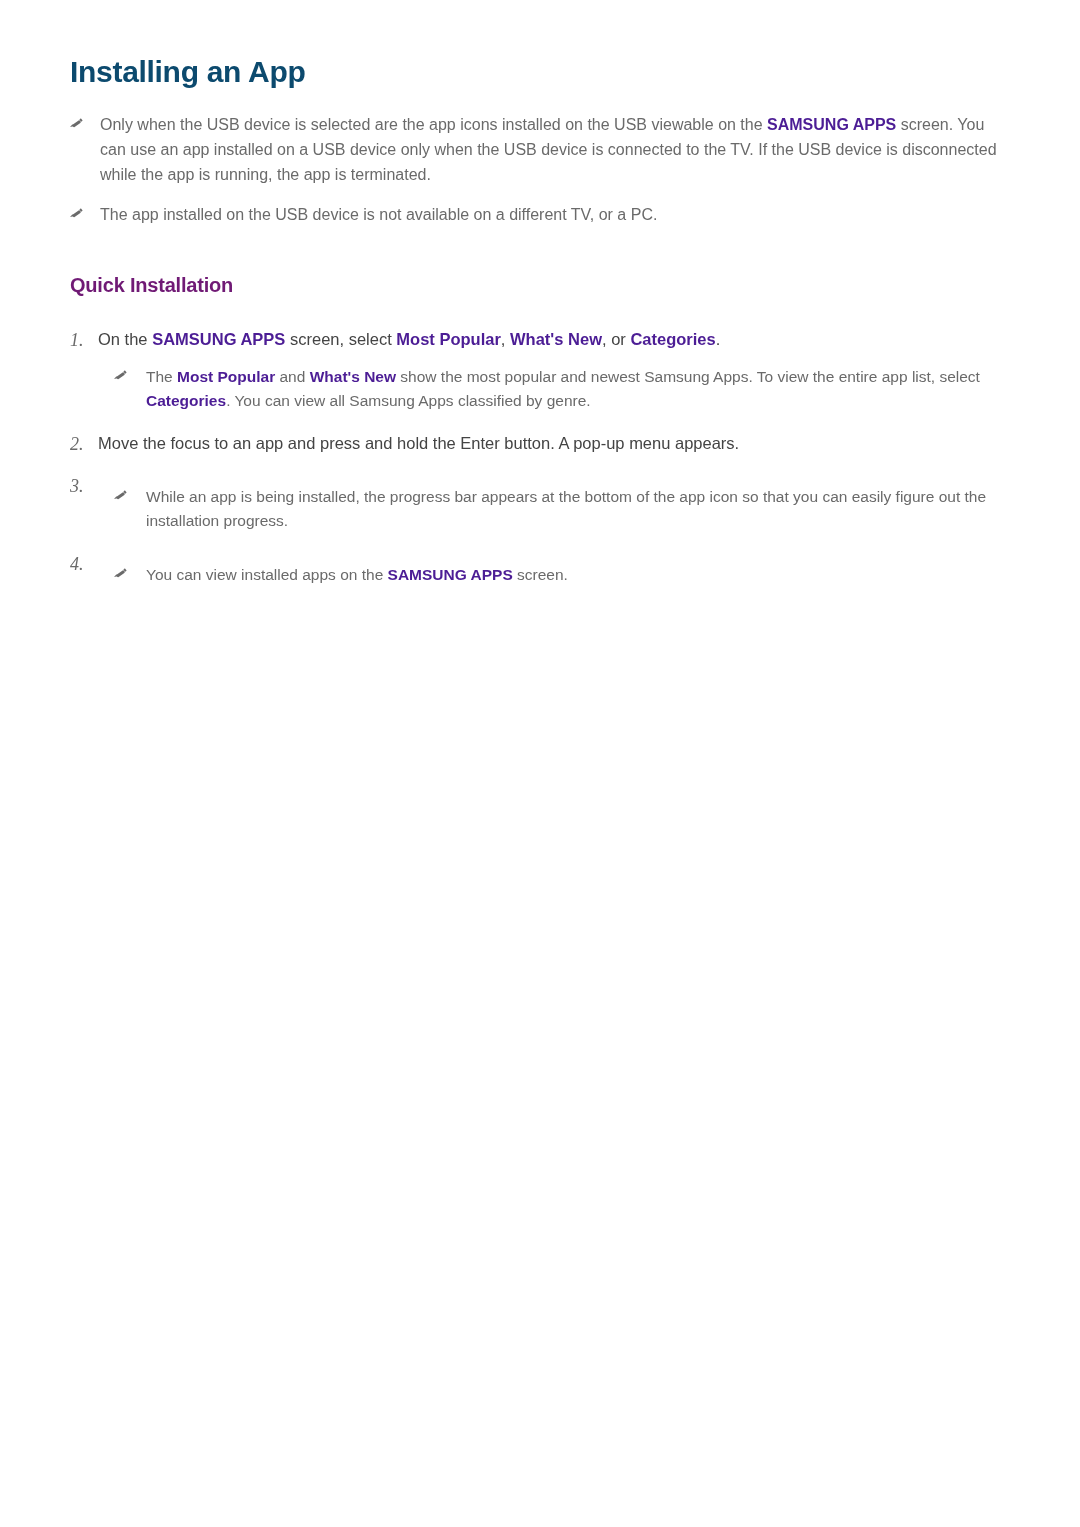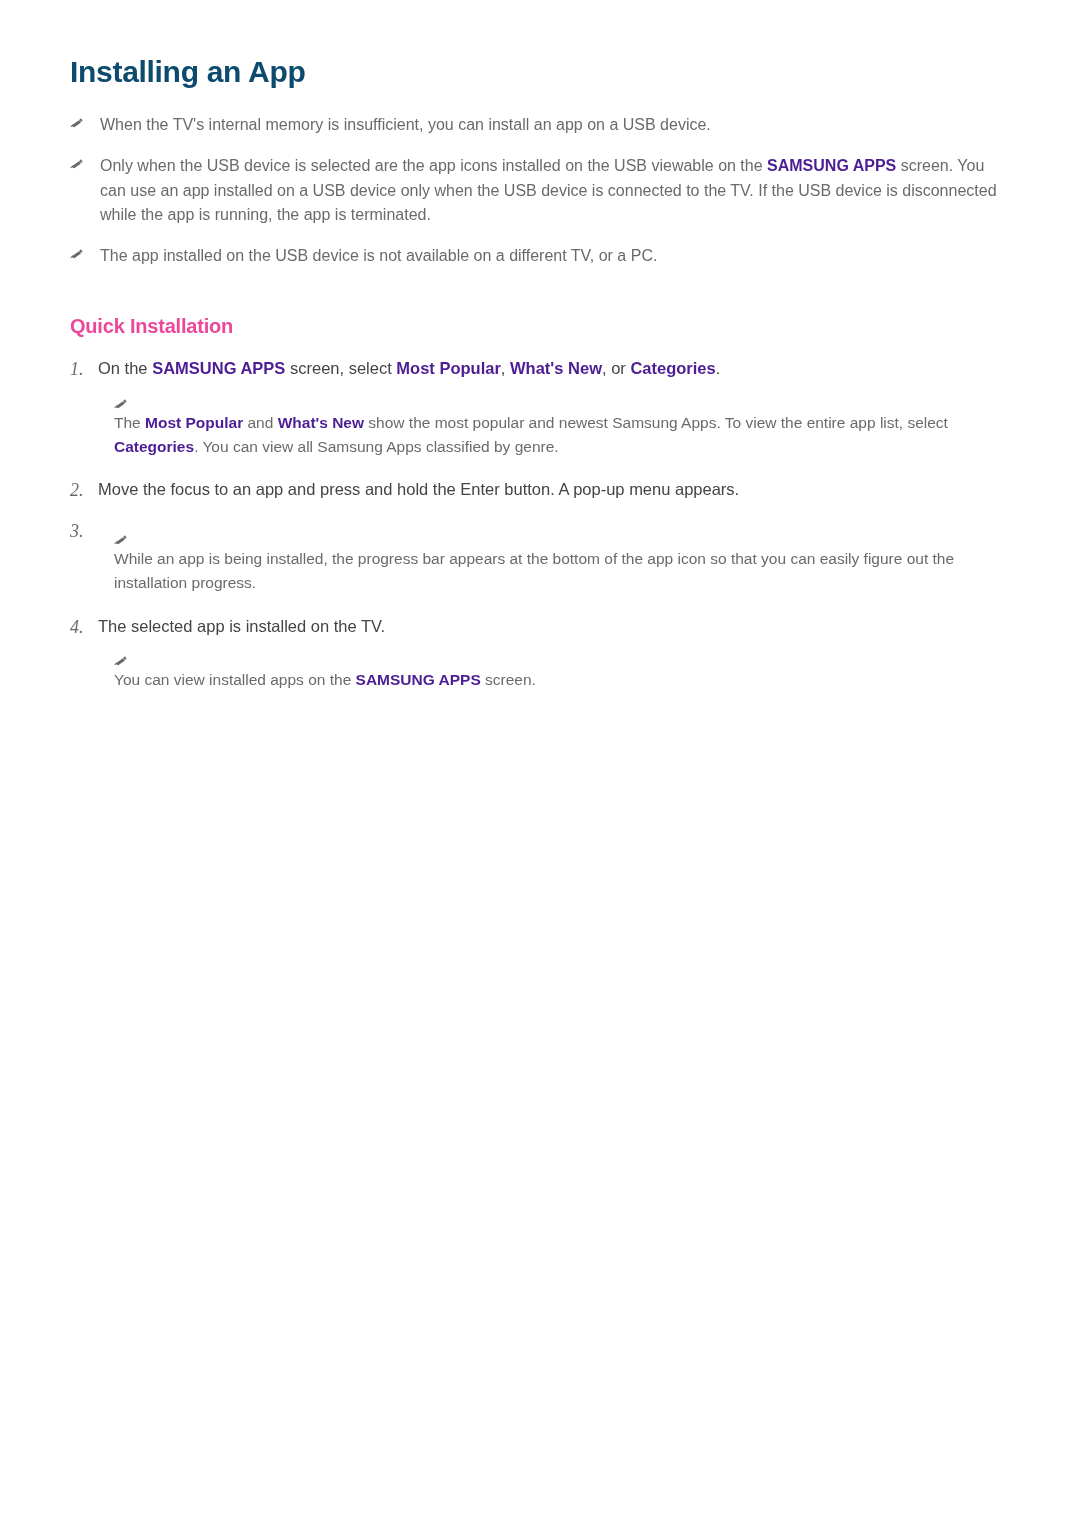--- a/index.html
+++ b/index.html
@@ -38,22 +38,22 @@
     height: 14px;
     margin-top: 3px;
     margin-right: 16px;
   }
   .note-text {
     flex: 1 1 auto;
   }
   .sub-title {
     font-size: 20px;
     font-weight: bold;
-    color: #ec4899;
-    margin: 46px 0 18px 0;
+    color: #701a75;
+    margin: 46px 0 30px 0;
     letter-spacing: -0.2px;
   }
   .ol {
     list-style: none;
     margin: 0;
     padding: 0;
   }
   .ol-item {
     display: flex;
     align-items: flex-start;
@@ -75,21 +75,20 @@
   }
   .sub-note {
     display: flex;
     align-items: flex-start;
     margin-top: 12px;
     margin-bottom: 4px;
     padding-left: 16px;
     font-size: 15.5px;
     line-height: 1.55;
     color: #6a6a6a;
-    flex-direction: column;
   }
   .sub-note .note-icon {
     margin-right: 18px;
   }
   .hl {
     color: #4c1d95;
     font-weight: bold;
   }
 </style>
 </head>
@@ -104,28 +103,20 @@
     </g>
   </defs>
 </svg>
 
 <div class="page">
 
   <h1 class="main-title">Installing an App</h1>
 
   <div class="note-list">
 
-    <div class="note-item">
-      <svg class="note-icon" viewBox="0 0 14 14">
-          <use href="#pencil"></use>
-        </svg>
-      <div class="note-text">
-        <span>When the TV's internal memory is insufficient, you can install an app on a USB device.</span>
-      </div>
-    </div>
 
     <div class="note-item">
       <svg class="note-icon" viewBox="0 0 14 14">
           <use href="#pencil"></use>
         </svg>
       <div class="note-text">
         <span>Only when the USB device is selected are the app icons installed on the USB viewable on the </span><span class="hl">SAMSUNG APPS</span><span> screen. You can use an app installed on a USB device only when the USB device is connected to the TV. If the USB device is disconnected while the app is running, the app is terminated.</span>
       </div>
     </div>
 
@@ -180,23 +171,20 @@
           <div>
             <span>While an app is being installed, the progress bar appears at the bottom of the app icon so that you can easily figure out the installation progress.</span>
           </div>
         </div>
       </div>
     </li>
 
     <li class="ol-item">
       <span class="ol-num">4.</span>
       <div class="ol-body">
-        <div>
-          <span>The selected app is installed on the TV.</span>
-        </div>
         <div class="sub-note">
           <svg class="note-icon" viewBox="0 0 14 14">
               <use href="#pencil"></use>
             </svg>
           <div>
             <span>You can view installed apps on the </span><span class="hl">SAMSUNG APPS</span><span> screen.</span>
           </div>
         </div>
       </div>
     </li>

